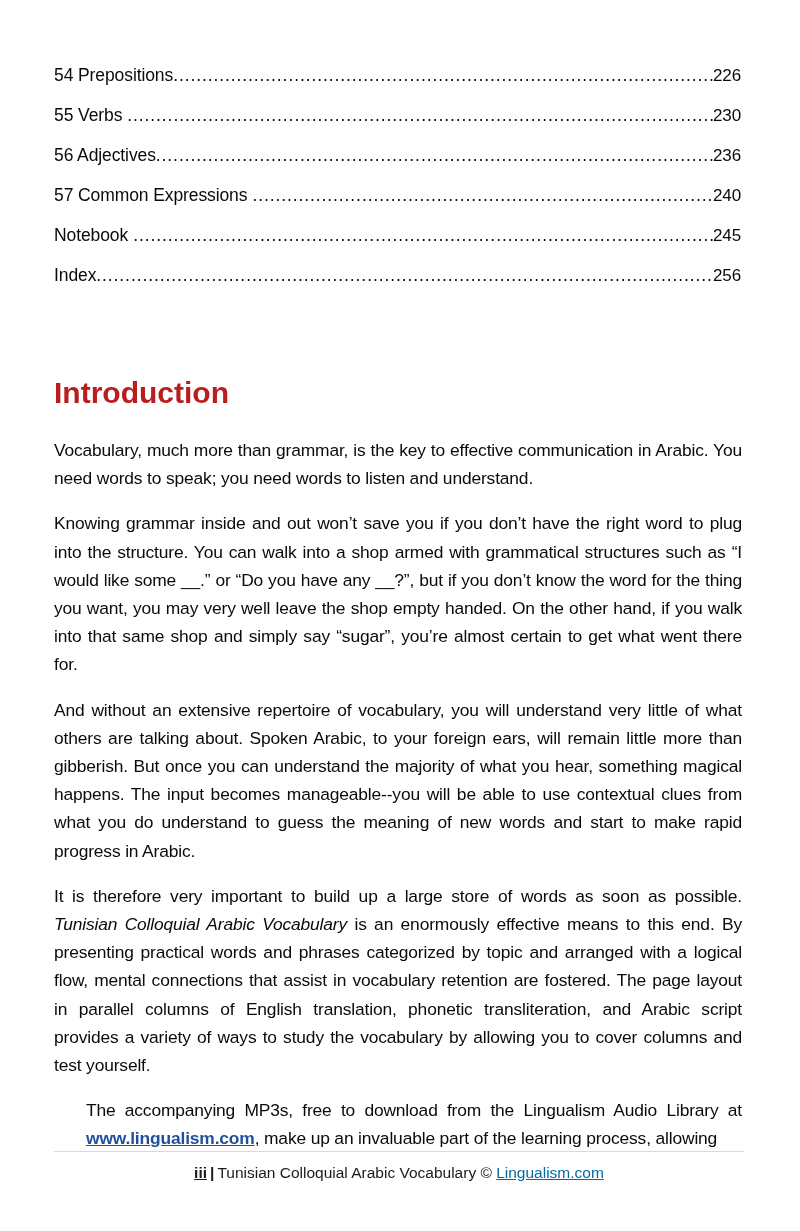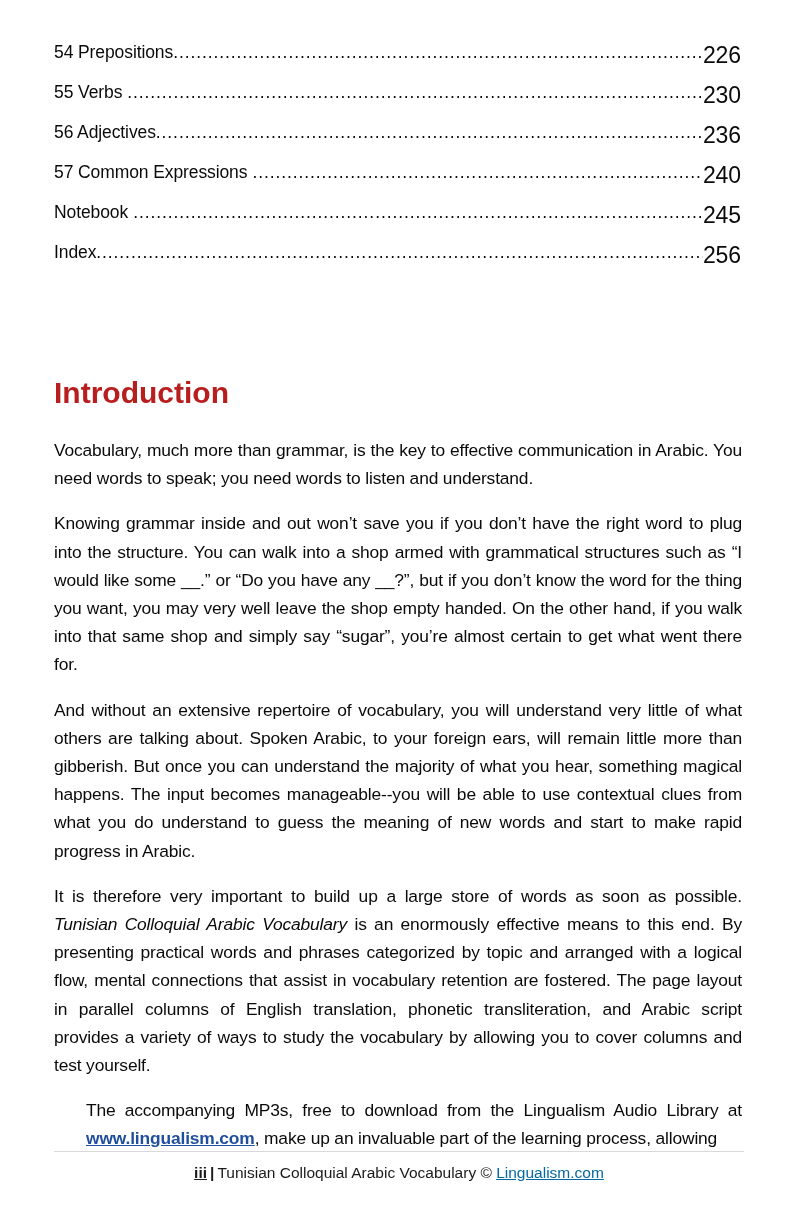--- a/index.html
+++ b/index.html
@@ -22,21 +22,21 @@
 
   
   .toc {
     position: absolute;
     left: 54px;
     top: 44px;
     width: 687px;
   }
   .toc-entry {
     display: flex;
-    align-items: flex-start;
+    align-items: flex-end;
     width: 100%;
     font-size: 17.5px;
     line-height: 1;
     height: 40px;
     color: #0a0a0a;
     letter-spacing: -0.1px;
   }
   .toc-title {
     white-space: nowrap;
     flex: 0 0 auto;
@@ -50,21 +50,21 @@
     white-space: nowrap;
     font-size: 17.5px;
     letter-spacing: 0.9px;
     color: #0a0a0a;
     min-width: 10px;
   }
   .toc-page {
     flex: 0 0 auto;
     text-align: right;
     white-space: nowrap;
-    font-size: 23px;
+    font-size: 17px;
   }
 
   
   .section-heading {
     position: absolute;
     left: 54px;
     top: 355px;
     width: 687px;
     text-align: left;
     font-size: 30px;

